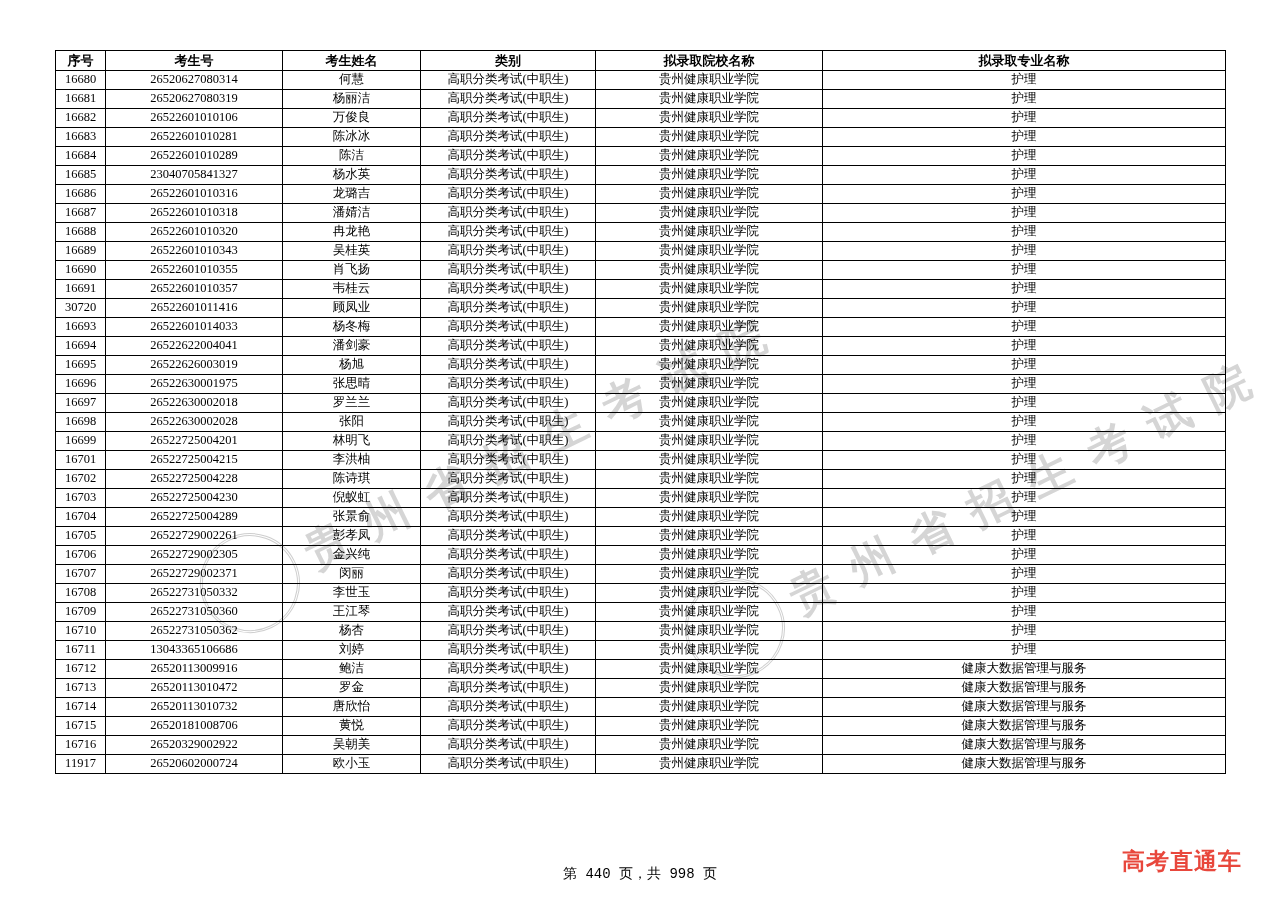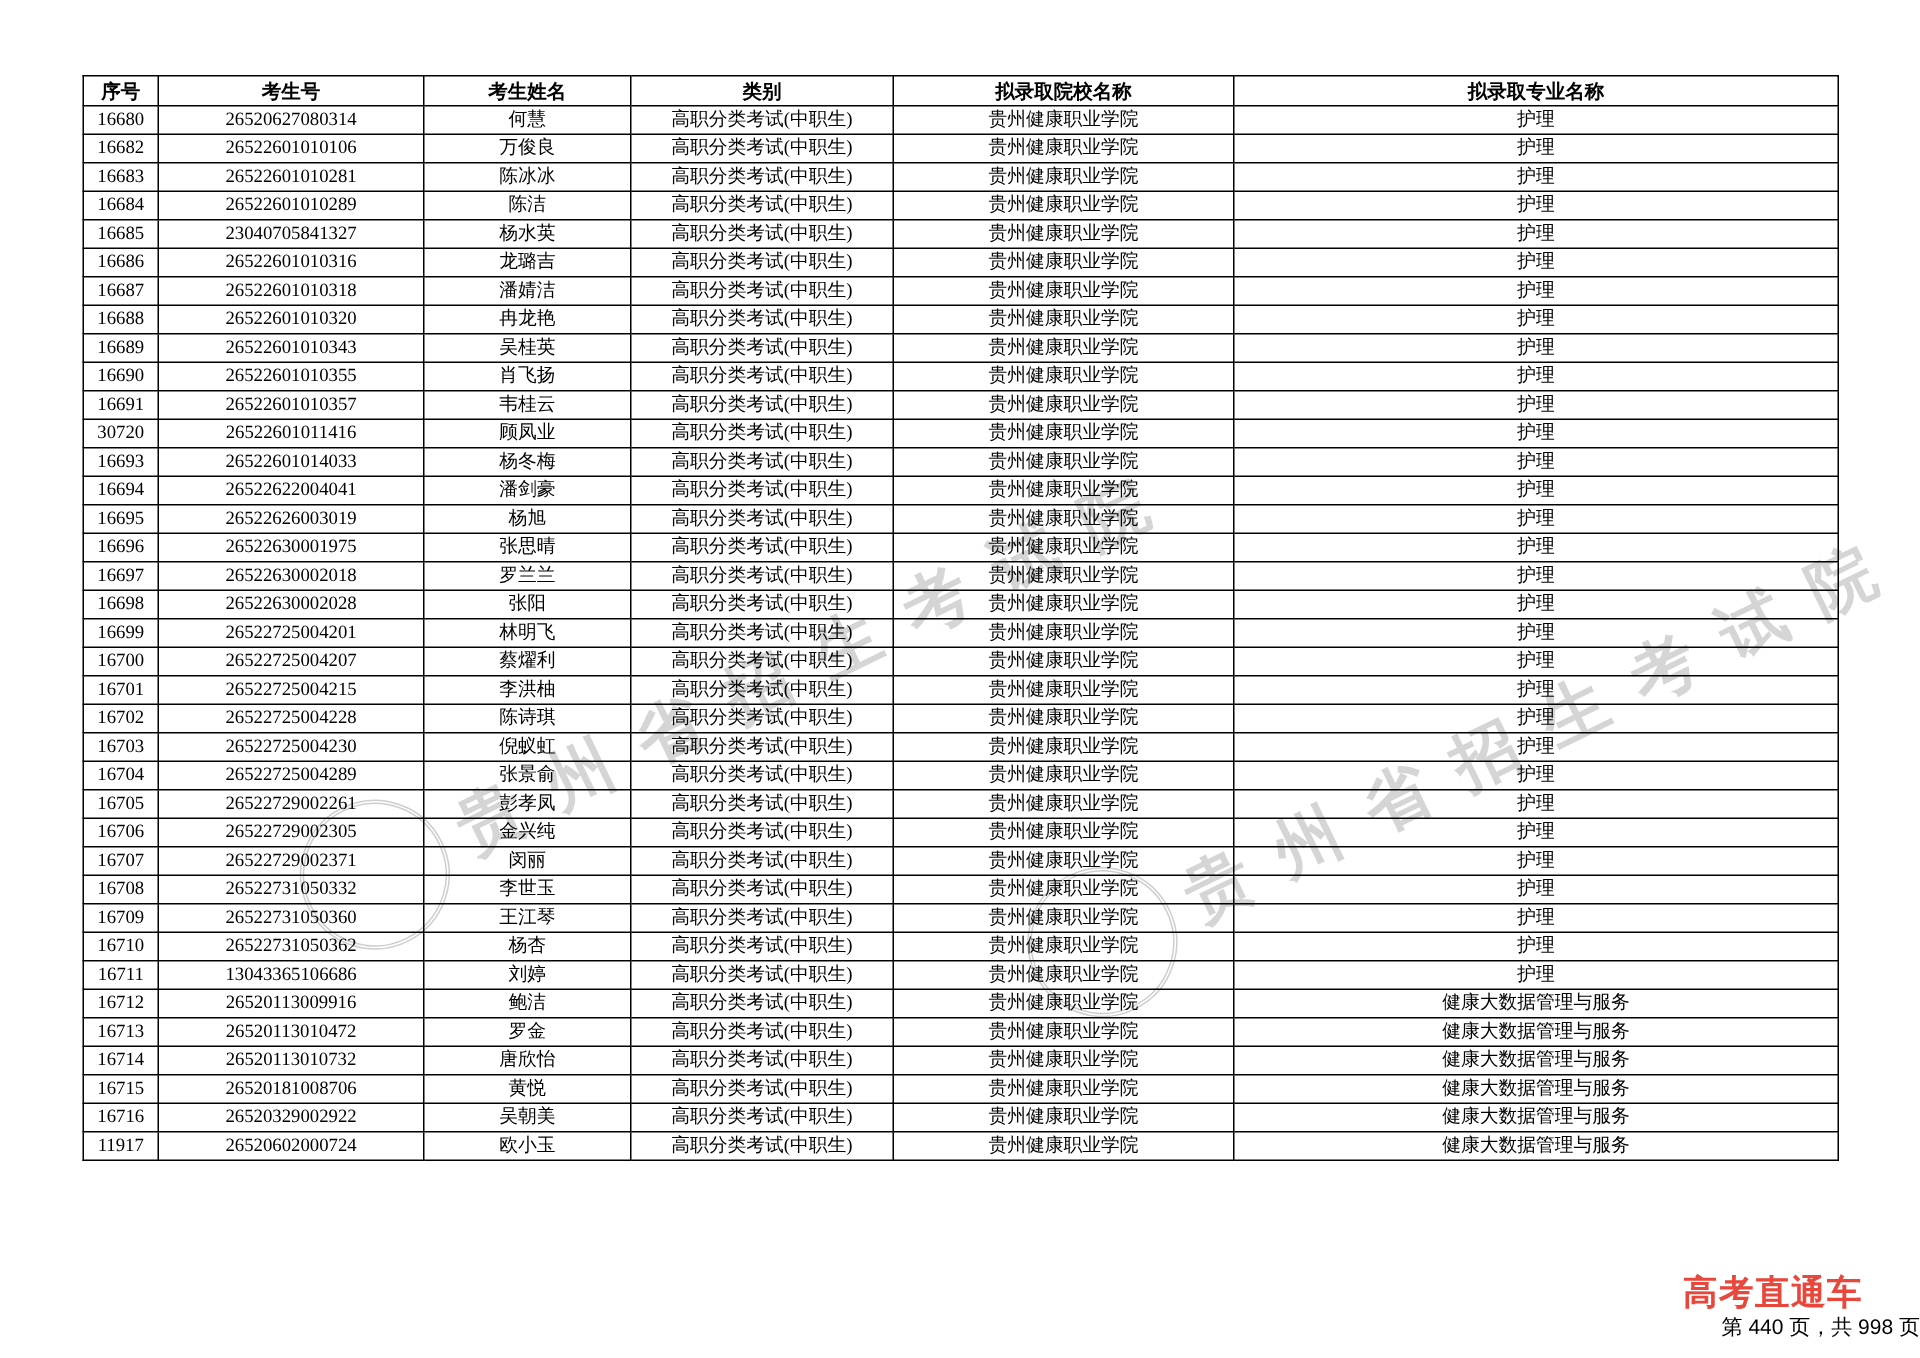--- a/index.html
+++ b/index.html
@@ -79,26 +79,26 @@
   .col-number      { width: 177px; }
   .col-name        { width: 138px; }
   .col-category    { width: 175px; }
   .col-institution { width: 227px; }
   .col-major       { width: 403px; }
 
   
   .footer-pageinfo {
     position: absolute;
     left: 0;
-    bottom: 11px;
+    bottom: 22px;
     width: 100%;
-    text-align: right;
+    text-align: center;
     font-size: 14px;
     z-index: 1;
-    font-family: Liberation Sans, sans-serif;
+    font-family: Liberation Mono, monospace;
   }
   .brand-logo {
     position: absolute;
     right: 38px;
     bottom: 28px;
     font-size: 23px;
     font-weight: bold;
     color: #e8473c;
     z-index: 1;
     letter-spacing: 1px;
@@ -141,20 +141,28 @@
     <tbody>
         <tr>
           <td>16680</td>
           <td>26520627080314</td>
           <td>何慧</td>
           <td>高职分类考试(中职生)</td>
           <td>贵州健康职业学院</td>
           <td>护理</td>
         </tr>
         <tr>
+          <td>16681</td>
+          <td>26520627080319</td>
+          <td>杨丽洁</td>
+          <td>高职分类考试(中职生)</td>
+          <td>贵州健康职业学院</td>
+          <td>护理</td>
+        </tr>
+        <tr>
           <td>16682</td>
           <td>26522601010106</td>
           <td>万俊良</td>
           <td>高职分类考试(中职生)</td>
           <td>贵州健康职业学院</td>
           <td>护理</td>
         </tr>
         <tr>
           <td>16683</td>
           <td>26522601010281</td>
@@ -285,28 +293,20 @@
         </tr>
         <tr>
           <td>16699</td>
           <td>26522725004201</td>
           <td>林明飞</td>
           <td>高职分类考试(中职生)</td>
           <td>贵州健康职业学院</td>
           <td>护理</td>
         </tr>
         <tr>
-          <td>16700</td>
-          <td>26522725004207</td>
-          <td>蔡燿利</td>
-          <td>高职分类考试(中职生)</td>
-          <td>贵州健康职业学院</td>
-          <td>护理</td>
-        </tr>
-        <tr>
           <td>16701</td>
           <td>26522725004215</td>
           <td>李洪柚</td>
           <td>高职分类考试(中职生)</td>
           <td>贵州健康职业学院</td>
           <td>护理</td>
         </tr>
         <tr>
           <td>16702</td>
           <td>26522725004228</td>

